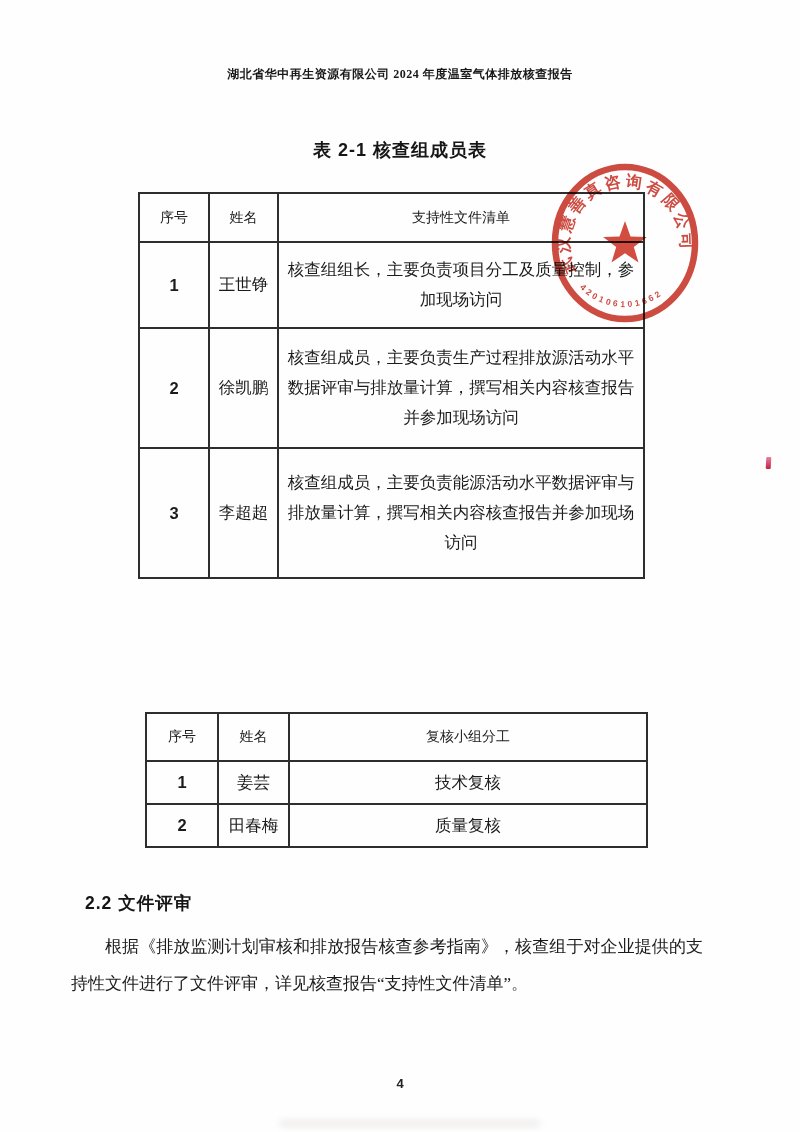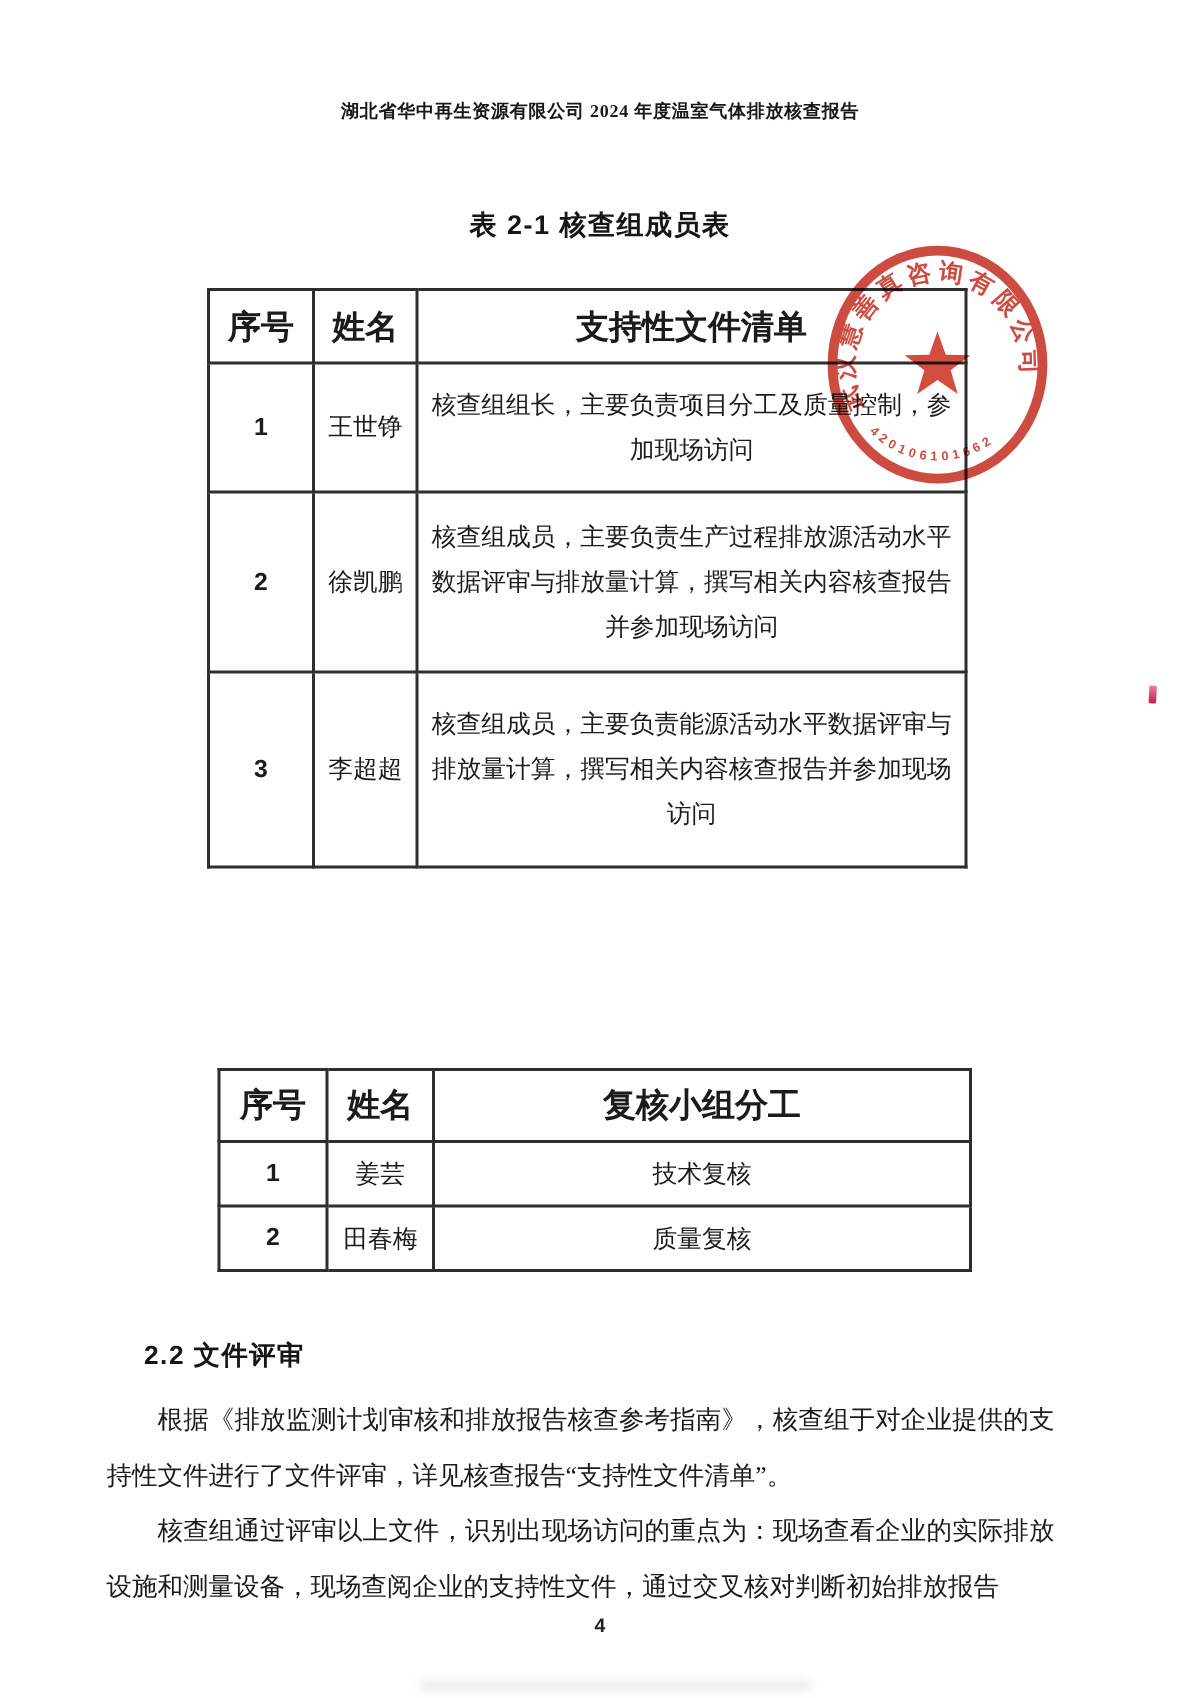--- a/index.html
+++ b/index.html
@@ -30,34 +30,34 @@
     background:transparent;
   }
   table.doc-table td,table.doc-table th{
     border:2px solid #2e2e2e;
     padding:0 4px;
     text-align:center;vertical-align:middle;
     font-size:16.5px;color:#1b1b1b;
   }
   table.doc-table th{
     font-family:"Liberation Sans","DejaVu Sans",sans-serif;
-    font-weight:700;font-size:22px;margin-left:12px;
+    font-weight:400;font-size:14px;margin-left:12px;
   }
   .t1{left:138px;top:192px;width:507px;}
   .t1 .hrow{height:49px;}
   .t1 .row1{height:86px;}
   .t1 .row2{height:120px;}
   .t1 .row3{height:130px;}
   .t1 td.duty{line-height:30px;padding:0 4px;}
   .t2{left:145px;top:712px;width:503px;}
   .t2 .hrow{height:48px;}
   .t2 .drow{height:43px;}
   td.no{font-family:"Liberation Sans","DejaVu Sans",sans-serif;font-weight:700;}
   .section-heading{
-    position:absolute;left:96px;top:891px;
+    position:absolute;left:85px;top:891px;
     font-family:"Liberation Sans","DejaVu Sans",sans-serif;
     font-size:17.5px;font-weight:700;color:#151515;letter-spacing:1px;
   }
   .body-text{
     position:absolute;left:71px;top:928px;width:632px;
     font-size:17px;line-height:37px;text-align:justify;color:#1a1a1a;
   }
   .body-text p{margin:0;text-indent:2em;}
   .page-number{
     position:absolute;left:0;top:1076px;width:800px;text-align:center;
@@ -160,20 +160,19 @@
         <td>田春梅</td>
         <td>质量复核</td>
       </tr>
     </tbody>
   </table>
 
   <div class="section-heading">2.2 文件评审</div>
 
   <div class="body-text">
     <p>根据《排放监测计划审核和排放报告核查参考指南》，核查组于对企业提供的支持性文件进行了文件评审，详见核查报告“支持性文件清单”。</p>
-    <p>核查组通过评审以上文件，识别出现场访问的重点为：现场查看企业的实际排放设施和测量设备，现场查阅企业的支持性文件，通过交叉核对判断初始排放报告</p>
   </div>
 
   <div class="page-number">4</div>
 
   <div class="bottom-smudge"></div>
 
 </div>
 
 </body></html>

